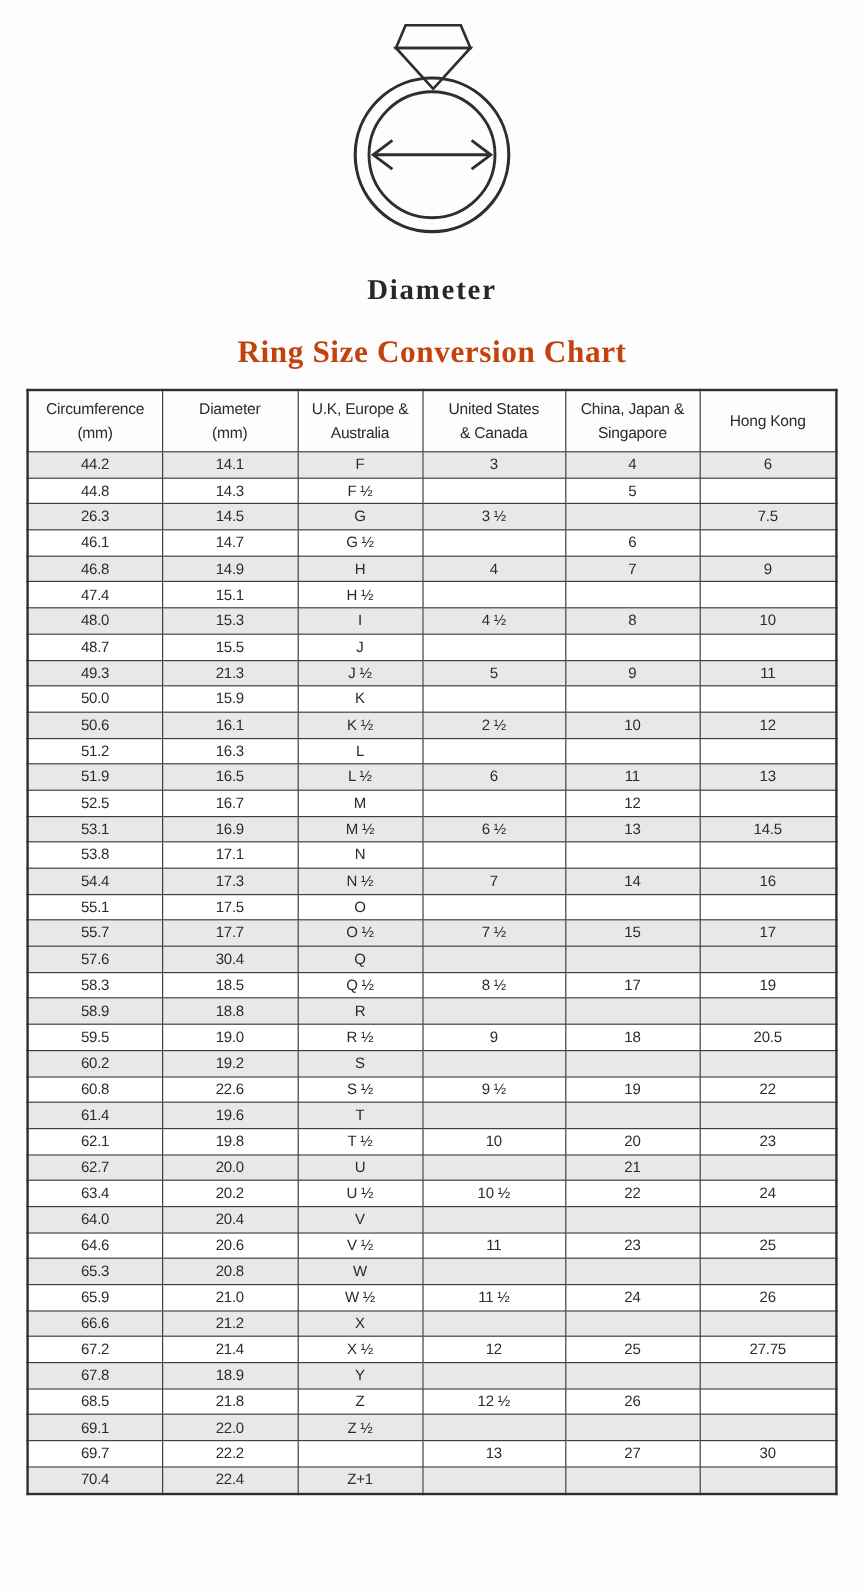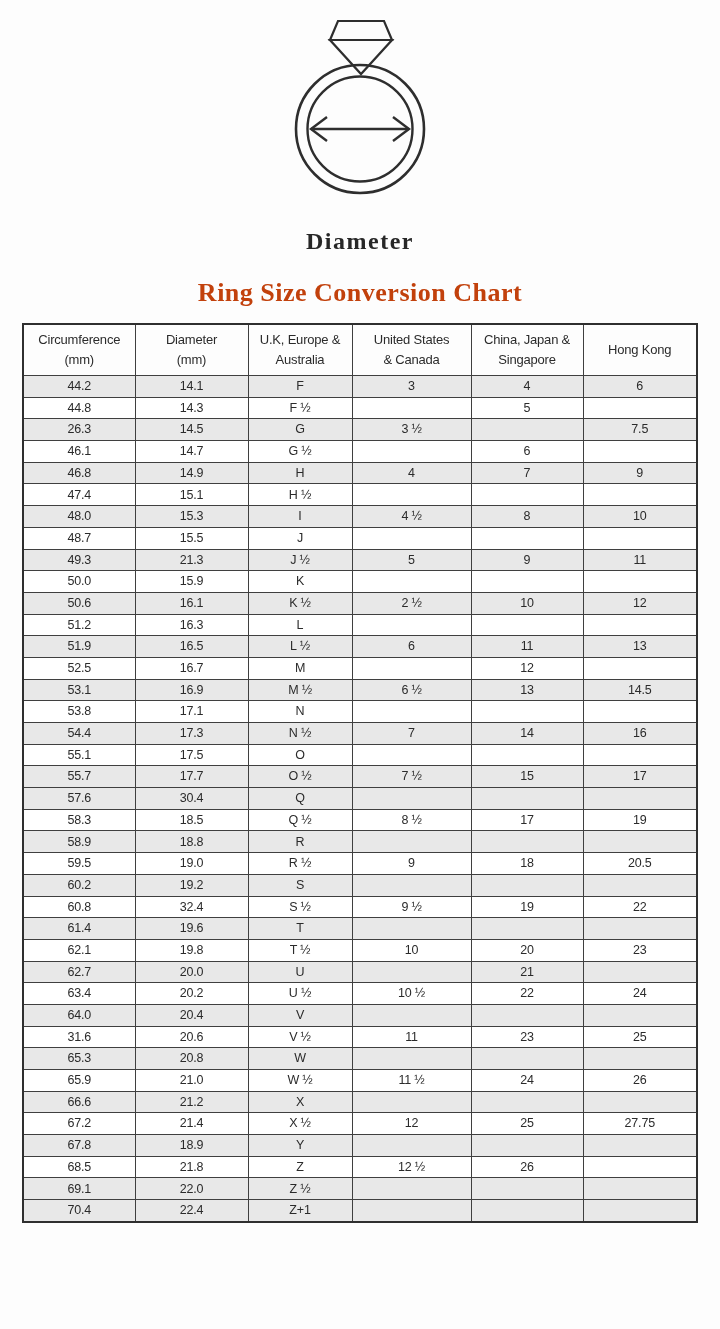--- a/index.html
+++ b/index.html
@@ -329,21 +329,21 @@
       <tr class="shaded">
         <td>60.2</td>
         <td>19.2</td>
         <td>S</td>
         <td></td>
         <td></td>
         <td></td>
       </tr>
       <tr>
         <td>60.8</td>
-        <td>32.4</td>
+        <td>22.6</td>
         <td>S ½</td>
         <td>9 ½</td>
         <td>19</td>
         <td>22</td>
       </tr>
       <tr class="shaded">
         <td>61.4</td>
         <td>19.6</td>
         <td>T</td>
         <td></td>
@@ -376,21 +376,21 @@
       </tr>
       <tr class="shaded">
         <td>64.0</td>
         <td>20.4</td>
         <td>V</td>
         <td></td>
         <td></td>
         <td></td>
       </tr>
       <tr>
-        <td>31.6</td>
+        <td>64.6</td>
         <td>20.6</td>
         <td>V ½</td>
         <td>11</td>
         <td>23</td>
         <td>25</td>
       </tr>
       <tr class="shaded">
         <td>65.3</td>
         <td>20.8</td>
         <td>W</td>
@@ -439,20 +439,28 @@
         <td></td>
       </tr>
       <tr class="shaded">
         <td>69.1</td>
         <td>22.0</td>
         <td>Z ½</td>
         <td></td>
         <td></td>
         <td></td>
       </tr>
+      <tr>
+        <td>69.7</td>
+        <td>22.2</td>
+        <td></td>
+        <td>13</td>
+        <td>27</td>
+        <td>30</td>
+      </tr>
       <tr class="shaded">
         <td>70.4</td>
         <td>22.4</td>
         <td>Z+1</td>
         <td></td>
         <td></td>
         <td></td>
       </tr>
     </tbody>
 </table>

